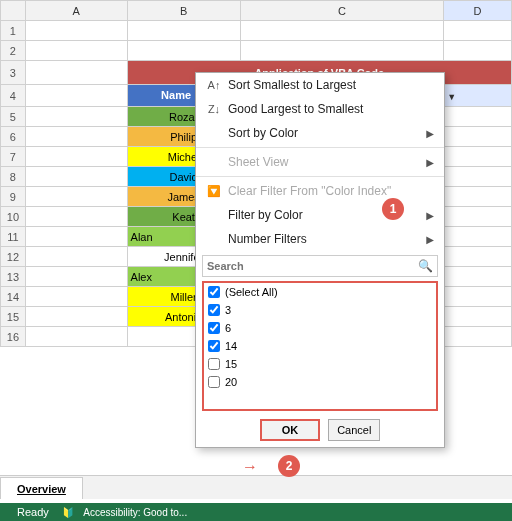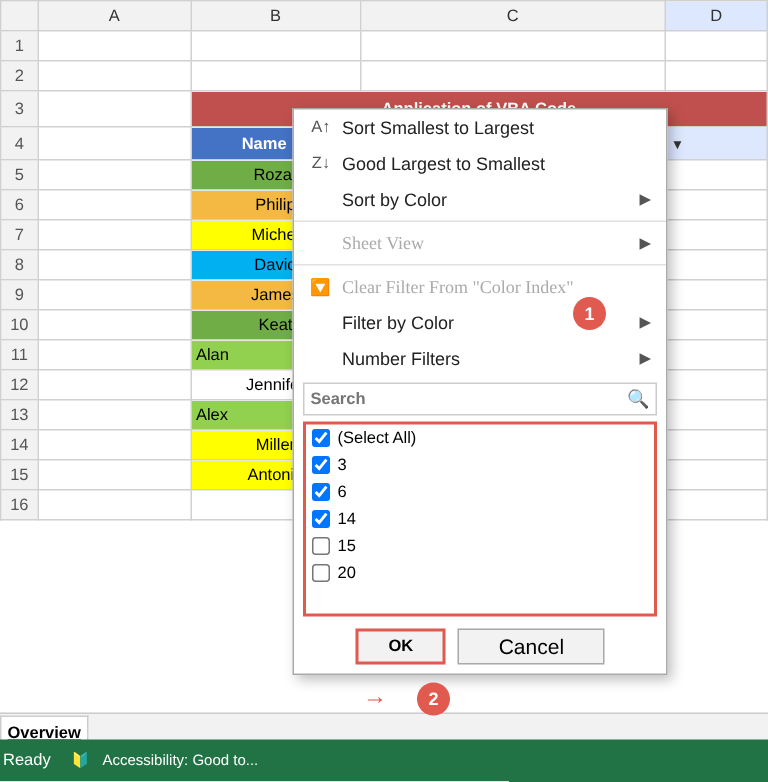--- a/index.html
+++ b/index.html
@@ -97,44 +97,44 @@
       vertical-align: middle;
       font-size: 8px;
     }
 
     
     .status-bar {
       position: absolute;
       bottom: 0;
       left: 0;
       right: 0;
-      height: 28px;
+      height: 18px;
       background: #217346;
       display: flex;
       align-items: center;
-      padding: 0 2px;
+      padding: 0 17px;
       gap: 8px;
     }
     .status-text {
       color: white;
       font-size: 11px;
     }
     .tab-bar {
       position: absolute;
       bottom: 22px;
       left: 0;
       right: 0;
       height: 24px;
       background: #f2f2f2;
       border-top: 1px solid #ccc;
       display: flex;
       align-items: flex-end;
     }
     .sheet-tab {
-      padding: 3px 4px;
+      padding: 3px 16px;
       font-size: 11px;
       border: 1px solid #ccc;
       border-bottom: none;
       background: white;
       cursor: pointer;
       height: 22px;
       display: flex;
       align-items: center;
       text-decoration: underline;
     }
@@ -161,21 +161,20 @@
       align-items: center;
       padding: 4px 10px;
       cursor: pointer;
       color: #222;
       height: 24px;
       gap: 6px;
     }
     .dropdown-item.disabled {
       color: #aaa;
       cursor: default;
-      font-family: Liberation Serif, serif;
     }
     .dropdown-item .item-icon {
       width: 16px;
       text-align: center;
       font-size: 11px;
       color: #555;
     }
     .dropdown-item .chevron {
       margin-left: auto;
       color: #555;
@@ -243,23 +242,23 @@
       border: 2px solid #e05a50;
       padding: 3px 20px;
       cursor: pointer;
       font-size: 11px;
       font-weight: bold;
       min-width: 60px;
     }
     .btn-cancel {
       background: #f2f2f2;
       border: 1px solid #aaa;
-      padding: 3px 26px;
+      padding: 3px 8px;
       cursor: pointer;
-      font-size: 14px;
+      font-size: 11px;
       min-width: 50px;
     }
 
     
     .badge {
       position: absolute;
       border-radius: 50%;
       width: 22px;
       height: 22px;
       display: flex;

